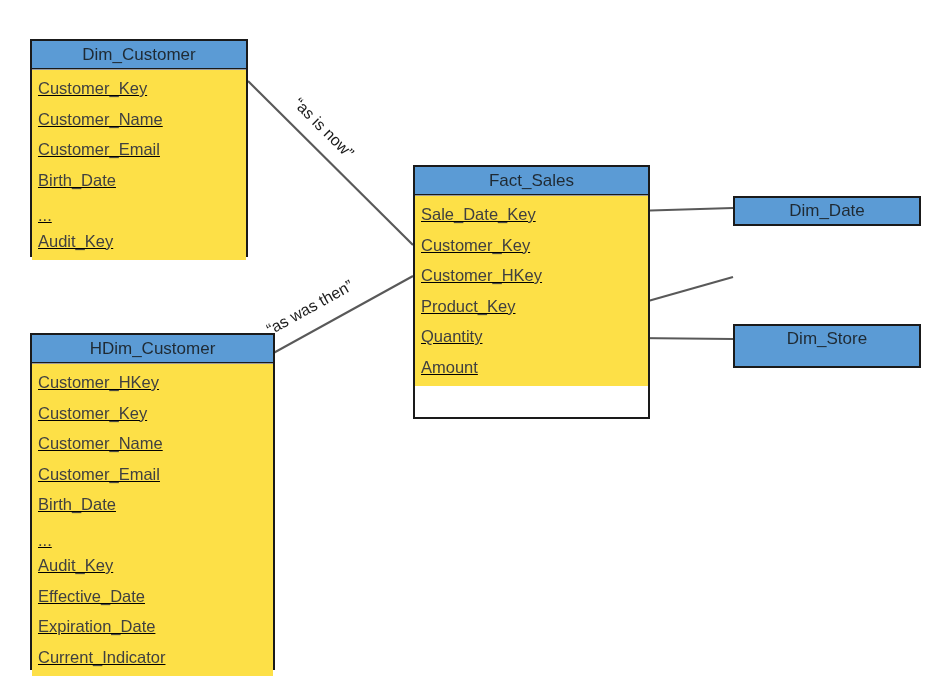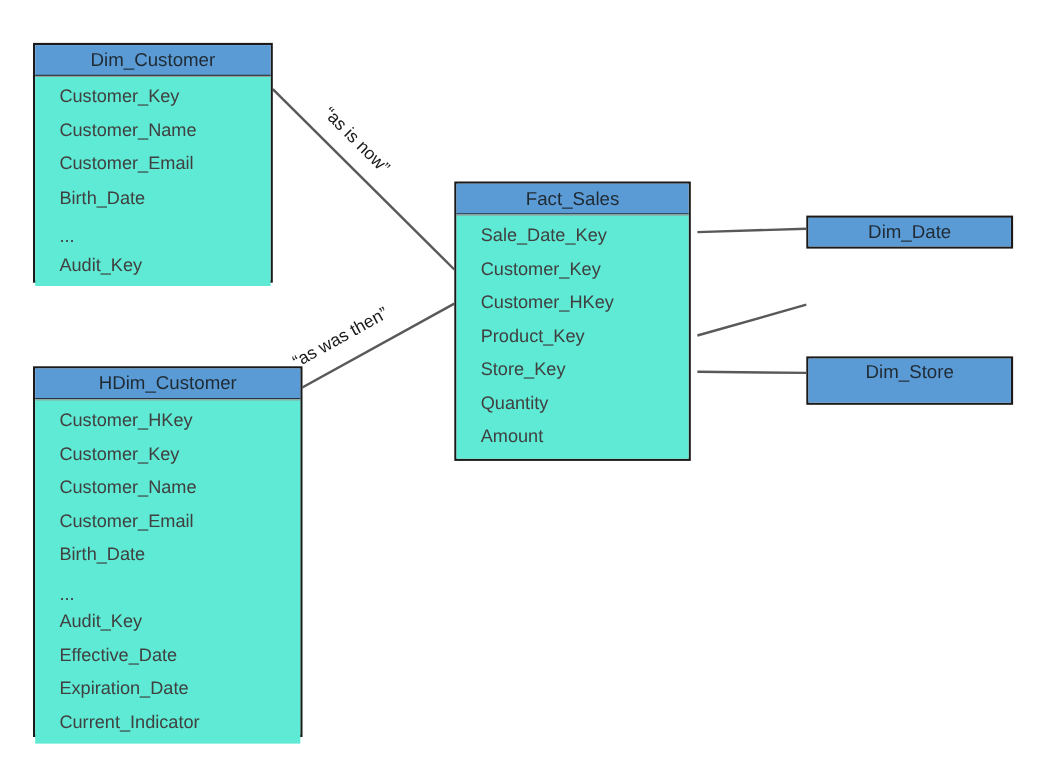--- a/index.html
+++ b/index.html
@@ -50,23 +50,24 @@
     white-space: nowrap;
     overflow: hidden;
   }
   .entity.header-only .entity-header {
     border-bottom: none;
     height: 100%;
     line-height: 26px;
   }
   .entity-body {
     box-sizing: border-box;
-    padding: 3px 0 4px 16px;
+    padding: 3px 0 4px 0;
     border-top: 1px solid #9a9a9a;
-    background: #5eead4;
+    background: #fde047;
+    text-decoration: underline;
   }
   .field {
     font-size: 16.5px;
     line-height: 30.5px;
     height: 30.5px;
     color: #404040;
     padding-left: 6px;
     white-space: nowrap;
     overflow: hidden;
   }
@@ -121,28 +122,27 @@
       <div class="field">Customer_Email</div>
       <div class="field">Birth_Date</div>
       <div class="field ellipsis">...</div>
       <div class="field">Audit_Key</div>
       <div class="field">Effective_Date</div>
       <div class="field">Expiration_Date</div>
       <div class="field">Current_Indicator</div>
     </div>
   </div>
 
-  <div class="entity" style="left:413px; top:165px; width:215px; height:254px;">
+  <div class="entity" style="left:413px; top:165px; width:237px; height:254px;">
     <div class="entity-header">Fact_Sales</div>
     <div class="entity-body">
       <div class="field">Sale_Date_Key</div>
       <div class="field">Customer_Key</div>
       <div class="field">Customer_HKey</div>
       <div class="field">Product_Key</div>
-      <div class="field">Store_Key</div>
       <div class="field">Quantity</div>
       <div class="field">Amount</div>
     </div>
   </div>
 
   <div class="entity header-only" style="left:733px; top:196px; width:188px; height:30px;">
     <div class="entity-header">Dim_Date</div>
   </div>
 
 

